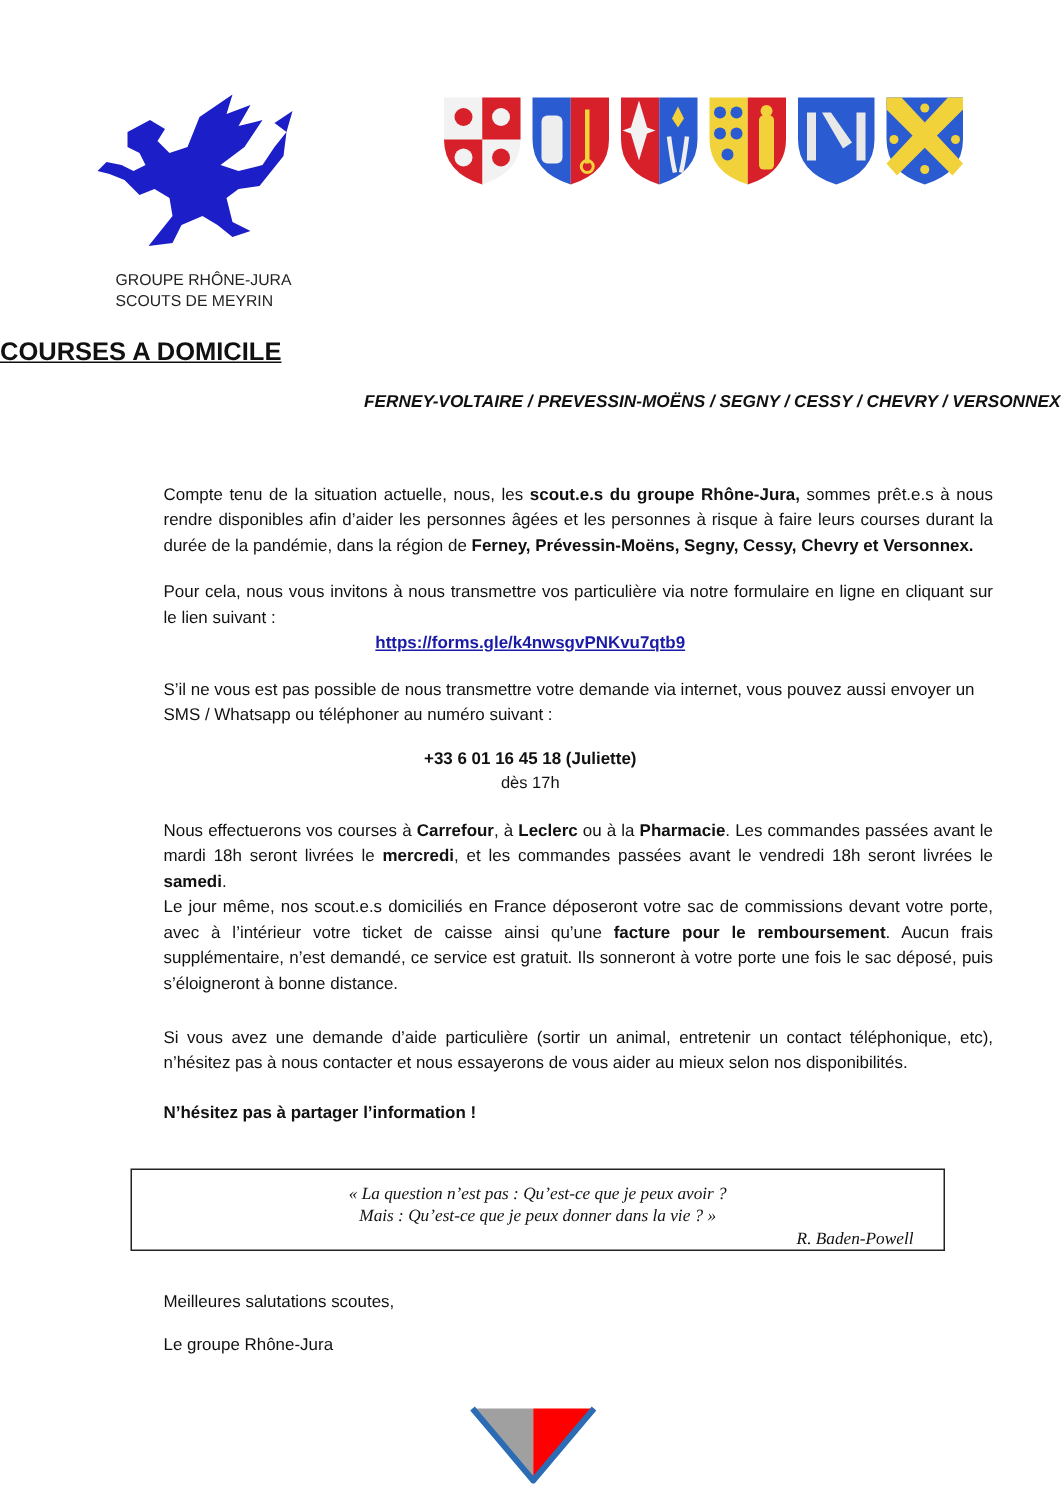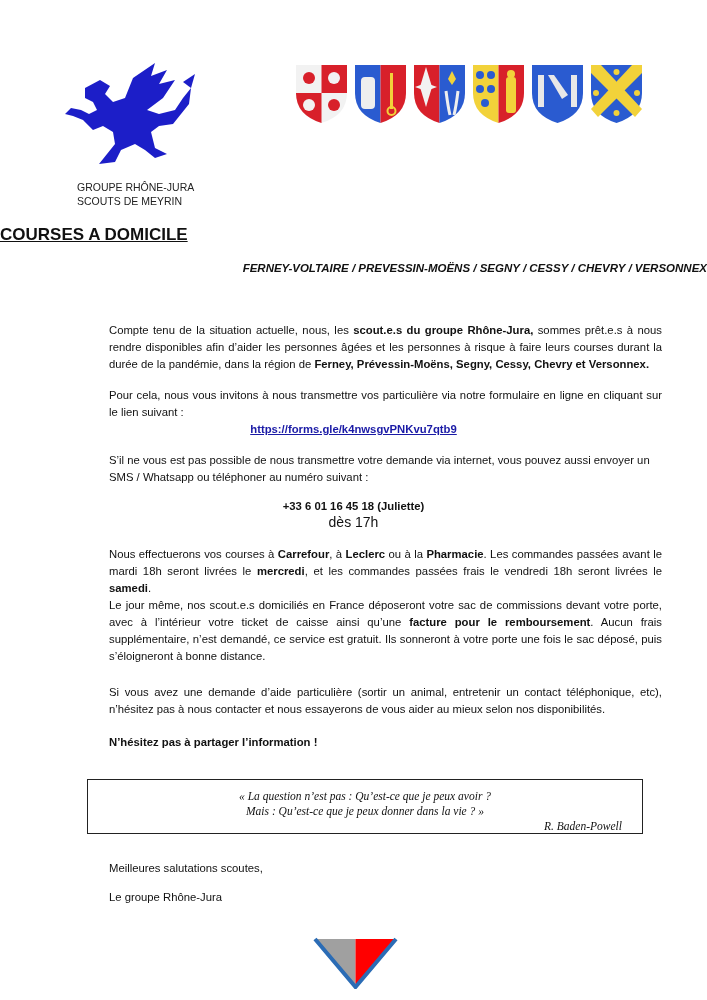--- a/index.html
+++ b/index.html
@@ -15,21 +15,21 @@
     .title { left: 0; width: 707px; top: 225px; text-align: left; font-size: 17px; font-weight: bold; text-decoration: underline; }
     .subtitle { left: 0; width: 707px; top: 262px; text-align: right; font-size: 11.5px; font-weight: bold; font-style: italic; }
     .para { left: 77px; width: 553px; line-height: 17px; text-align: justify; margin-left: 32px; }
     .center { left: 77px; width: 553px; text-align: center; line-height: 17px; }
     .link { color: #1a1aa6; text-decoration: underline; font-weight: bold; cursor: pointer; }
     b { font-weight: bold; }
     .quote-box {
       left: 87px; width: 541px; top: 779px; height: 53px;
       border-top: 1.5px solid #222; border-bottom: 1.5px solid #222;
       border-left: 1px solid #222; border-right: 1px solid #222;
-      font-family: "Liberation Serif", serif; font-style: italic; font-size: 11.5px; padding-left: 13px;
+      font-family: "Liberation Serif", serif; font-style: italic; font-size: 11.5px;
     }
     .quote-lines { position: absolute; left: 0; width: 100%; top: 9px; text-align: center; line-height: 15px; }
     .quote-author { position: absolute; right: 20px; top: 40px; }
     .footer-logo { left: 313px; top: 937px; width: 85px; height: 52px; }
   </style>
 </head>
 <body>
 
 <svg class="abs dragon" viewBox="0 0 150 118">
   <g fill="#1c1ec8">
@@ -102,24 +102,24 @@
   <span>Compte tenu de la situation actuelle, nous, les </span><b>scout.e.s du groupe Rhône-Jura,</b><span> sommes prêt.e.s à nous rendre disponibles afin d’aider les personnes âgées et les personnes à risque à faire leurs courses durant la durée de la pandémie, dans la région de </span><b>Ferney, Prévessin-Moëns, Segny, Cessy, Chevry et Versonnex.</b>
 </div>
 
 <div class="abs para" style="top:387px;">Pour cela, nous vous invitons à nous transmettre vos particulière via notre formulaire en ligne en cliquant sur le lien suivant :</div>
 <div class="abs center" style="top:421px;">
   <span class="link">https://forms.gle/k4nwsgvPNKvu7qtb9</span>
 </div>
 
 <div class="abs para" style="top:452px;text-align:left;">S’il ne vous est pas possible de nous transmettre votre demande via internet, vous pouvez aussi envoyer un SMS / Whatsapp ou téléphoner au numéro suivant :</div>
 <div class="abs center" style="top:498px;font-weight:bold;">+33 6 01 16 45 18 (Juliette)</div>
-<div class="abs center" style="top:514px;font-size:14px;">dès 17h</div>
+<div class="abs center" style="top:514px;font-size:11px;">dès 17h</div>
 
 <div class="abs para" style="top:546px;">
-  <span>Nous effectuerons vos courses à </span><b>Carrefour</b><span>, à </span><b>Leclerc</b><span> ou à la </span><b>Pharmacie</b><span>. Les commandes passées avant le mardi 18h seront livrées le </span><b>mercredi</b><span>, et les commandes passées frais le vendredi 18h seront livrées le </span><b>samedi</b><span>.</span>
+  <span>Nous effectuerons vos courses à </span><b>Carrefour</b><span>, à </span><b>Leclerc</b><span> ou à la </span><b>Pharmacie</b><span>. Les commandes passées avant le mardi 18h seront livrées le </span><b>mercredi</b><span>, et les commandes passées avant le vendredi 18h seront livrées le </span><b>samedi</b><span>.</span>
 </div>
 <div class="abs para" style="top:597px;">
   <span>Le jour même, nos scout.e.s domiciliés en France déposeront votre sac de commissions devant votre porte, avec à l’intérieur votre ticket de caisse ainsi qu’une </span><b>facture pour le remboursement</b><span>. Aucun frais supplémentaire, n’est demandé, ce service est gratuit. Ils sonneront à votre porte une fois le sac déposé, puis s’éloigneront à bonne distance.</span>
 </div>
 
 <div class="abs para" style="top:684px;">Si vous avez une demande d’aide particulière (sortir un animal, entretenir un contact téléphonique, etc), n’hésitez pas à nous contacter et nous essayerons de vous aider au mieux selon nos disponibilités.</div>
 <div class="abs para" style="top:734px;font-weight:bold;">N’hésitez pas à partager l’information !</div>
 
 <div class="abs quote-box">
   <div class="quote-lines">

